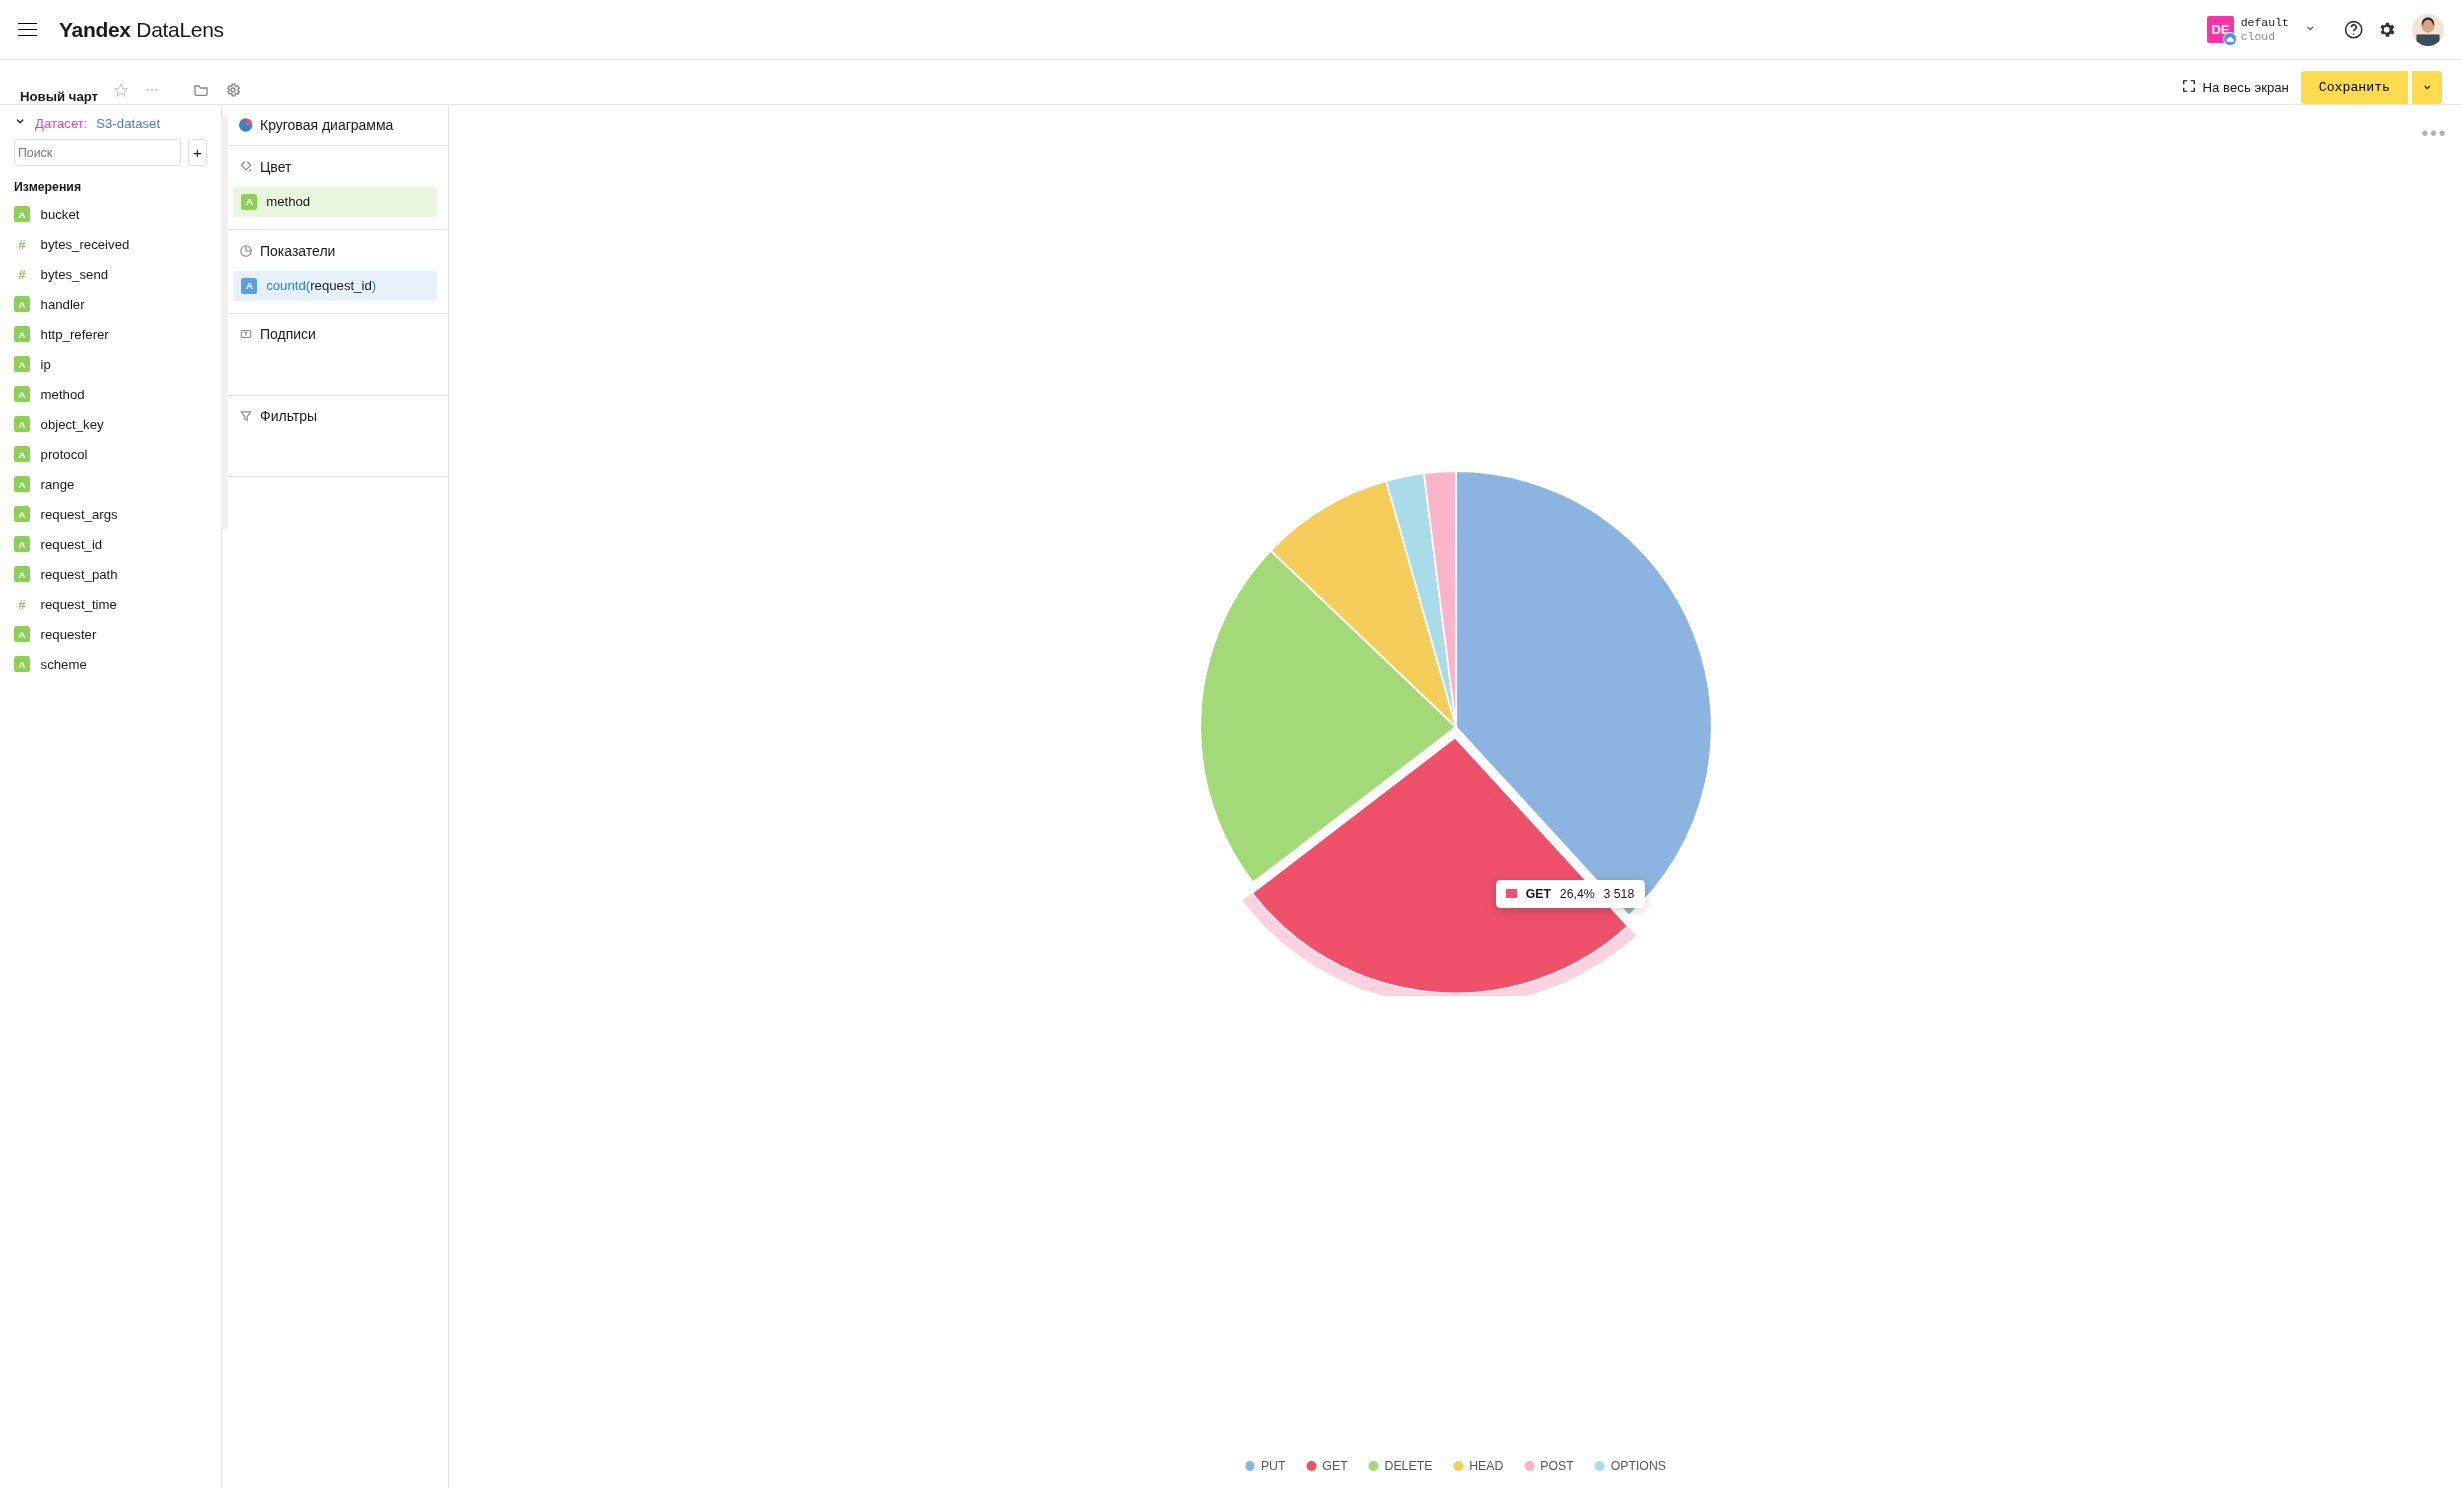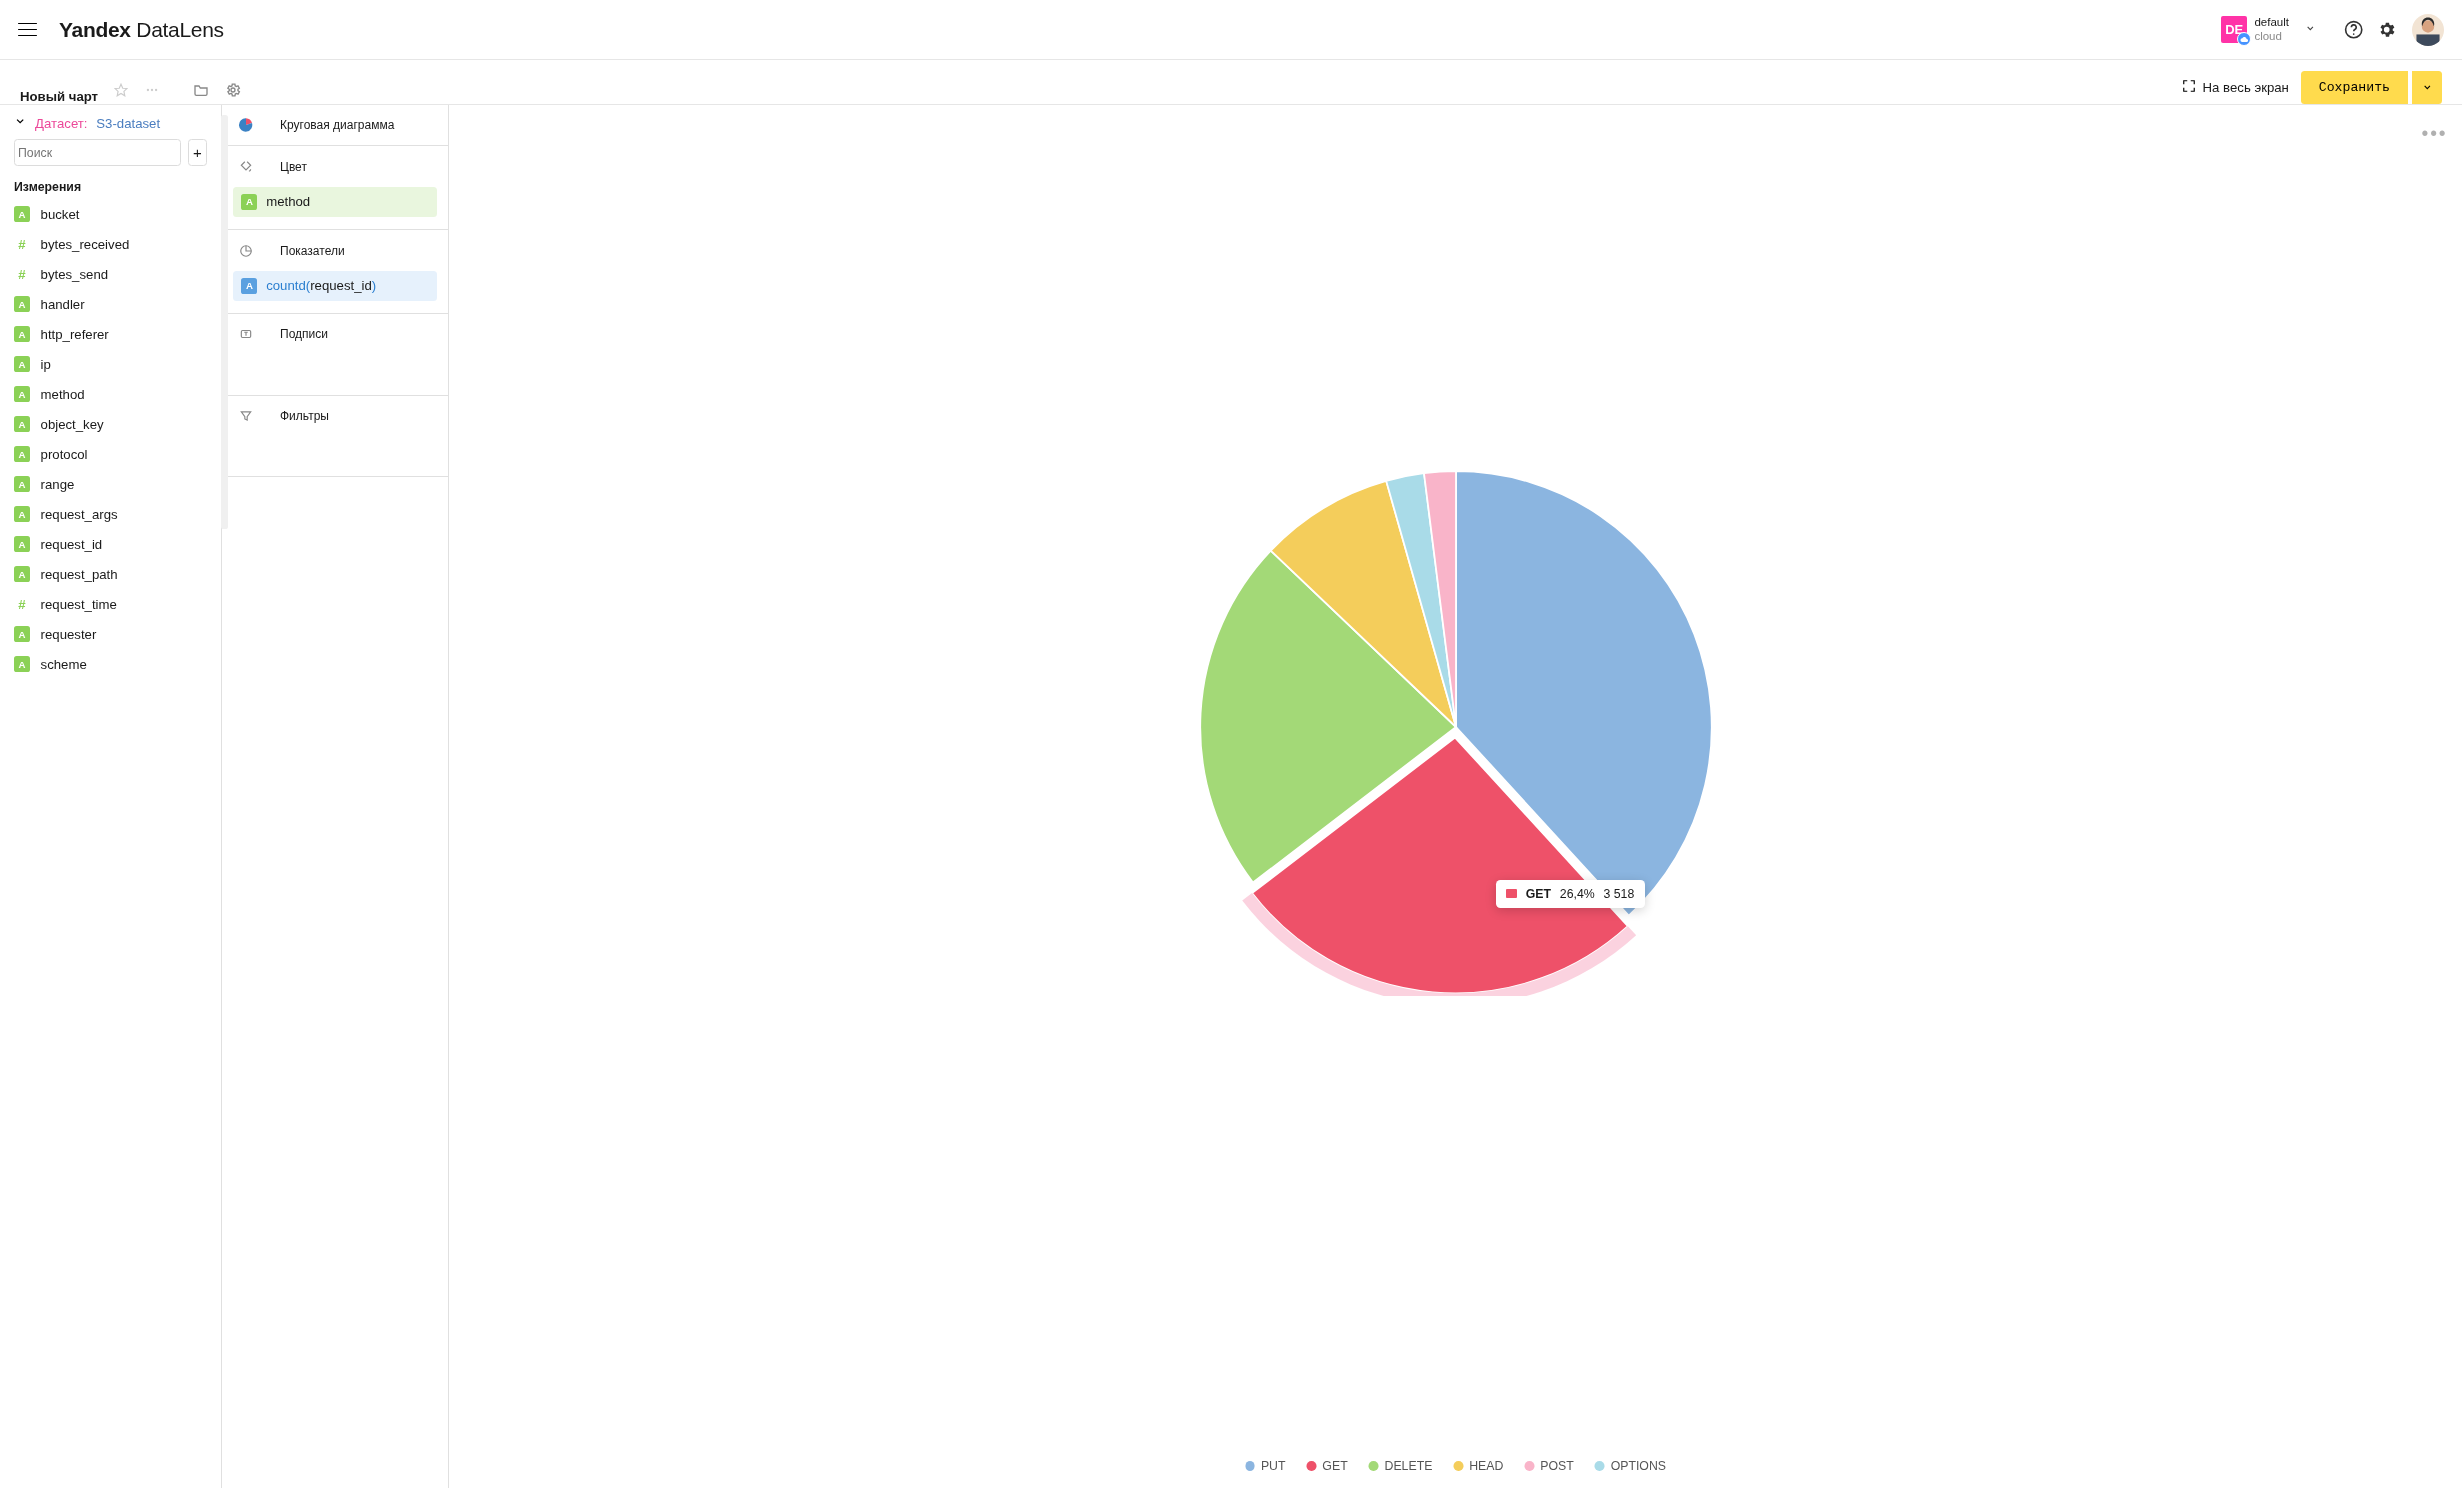--- a/index.html
+++ b/index.html
@@ -9,21 +9,21 @@
   .topbar { height: 59px; display:flex; align-items:center; padding: 0 17.6px; }
   .hamburger { width:19.4px; height:14px; margin-right:22px; cursor:pointer; display:flex; flex-direction:column; justify-content:space-between;}
   .hamburger span{height:1.8px; background:#000; border-radius:0.9px;}
   .logo { font-size:21px; letter-spacing:-0.3px;}
   .logo b{font-weight:800;}
   .logo .dl{font-weight:500;}
   .topbar-spacer{flex:1;}
   .cloud-box{display:flex; align-items:center; gap:7px; margin-right:12.3px; cursor:pointer;}
   .cloud-sq{width:26.4px; height:26.4px; border-radius:2px; background:#ff33a7; color:#fff; font-size:13px; font-weight:700; display:flex; align-items:center; justify-content:center; position:relative;}
   .cloud-sq .dot{position:absolute; right:-3.5px; bottom:-3.5px; width:14px; height:14px; border-radius:50%; background:#4693ff; border:1.8px solid #fff; display:flex; align-items:center; justify-content:center; color:#fff; font-size:8.8px;}
-  .cloud-text{line-height:1.2;}
+  .cloud-text{line-height:1.2;font-family:Liberation Mono, monospace;}
   .cloud-text .t1{font-size:11.5px;}
   .cloud-text .t2{font-size:11.5px; color:#8a8a8a;}
   .chev{margin:0 8.8px; color:#555;}
   .top-icon{width:23px; height:23px; display:flex; align-items:center; justify-content:center; margin:0 5.3px; cursor:pointer; font-size:19.4px; color:#333;}
   .avatar{width:32px; height:32px; border-radius:50%; margin-left:8.8px; overflow:hidden; cursor:pointer;}
   .avatar svg{width:100%; height:100%;}
   .divider{height:0.9px; background:#e6e6e6;}
   
   
   .subbar{height:44px; display:flex; align-items:flex-end; padding:0 20px;}
@@ -52,21 +52,21 @@
   .ds-list{padding:1.8px 0;}
   .ds-item{display:flex; align-items:center; gap:10.6px; padding:7px 14px; cursor:pointer;}
   .ds-badge{width:16px; height:16px; border-radius:2.6px; display:flex; align-items:center; justify-content:center; font-size:9.7px; font-weight:700; color:#fff;}
   .ds-badge.A{background:#8bd156;}
   .ds-item .dn{font-size:13.2px;}
   .hash-icon{width:16px; height:16px; display:flex; align-items:center; justify-content:center; color:#8bd156; font-weight:800; font-size:13.2px;}
   
   
   .panel-cfg{width:227px; border-right:0.9px solid #e0e0e0;}
   .cfg-block{border-bottom:0.9px solid #e0e0e0; padding:0;}
-  .cfg-header{display:flex; align-items:center; gap:26px; padding:12.3px 16px; font-size:12px;}
+  .cfg-header{display:flex; align-items:center; gap:6px; padding:12.3px 16px; font-size:14px;}
   .cfg-icon{width:16px; height:16px; display:flex; align-items:center; justify-content:center;}
   .chip{margin:0 10.6px 12.3px 10.6px; border-radius:3.5px; padding:7px 8.8px; display:flex; align-items:center; gap:8.8px;}
   .chip.green{background:#e9f6de;}
   .chip.blue{background:#e6f1fc;}
   .chip .txt{font-size:13.2px;}
   .chip .blue-txt{color:#2b7fd0;}
   .cfg-spacer{height:40px;}
   
   
   .panel-chart{flex:1; position:relative;}

